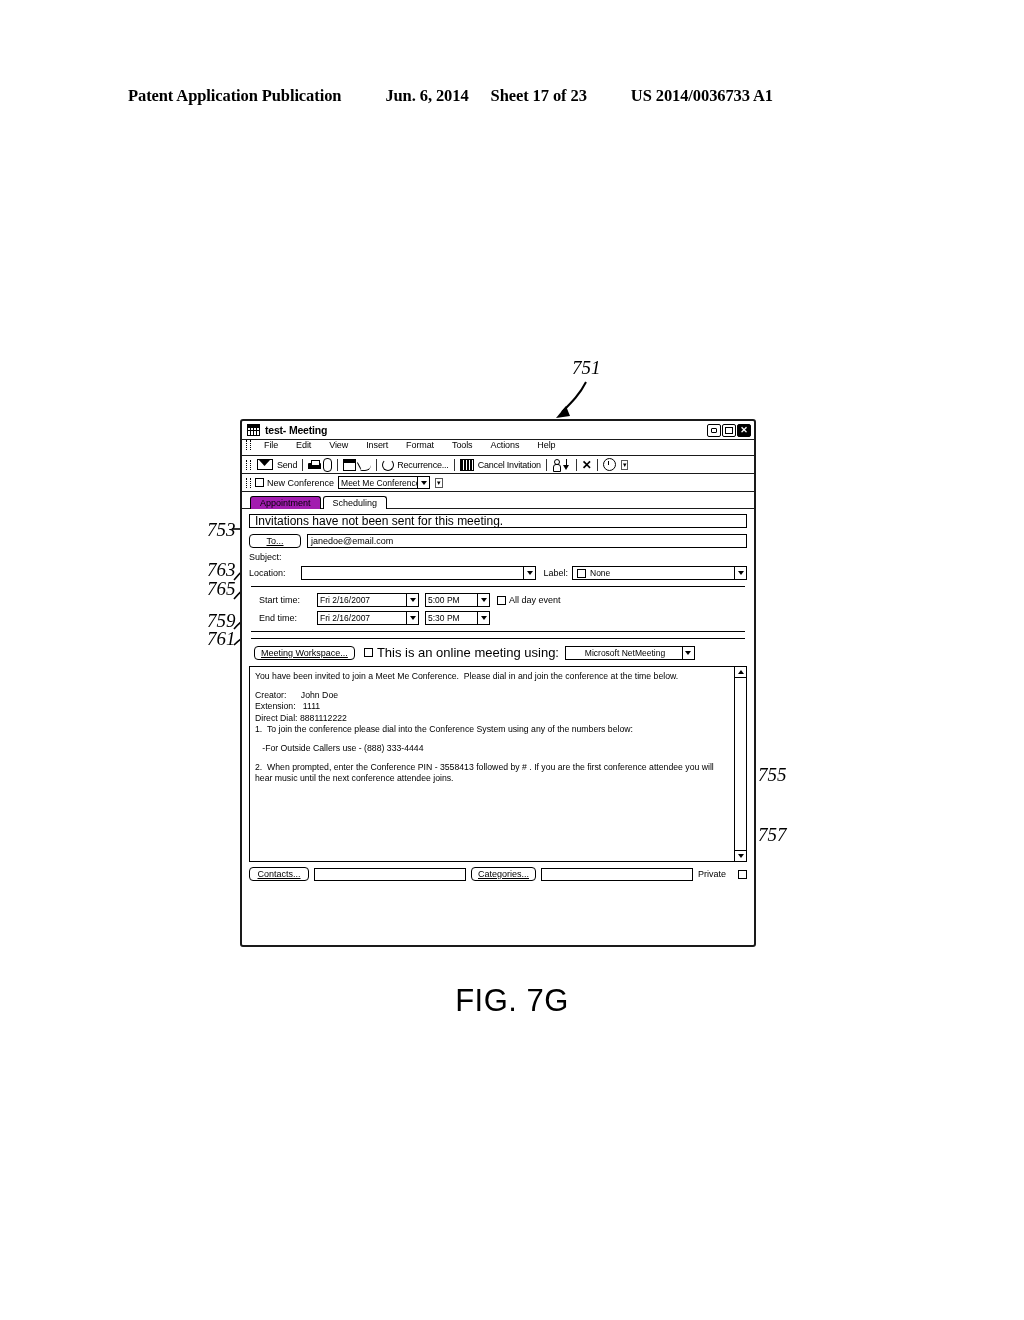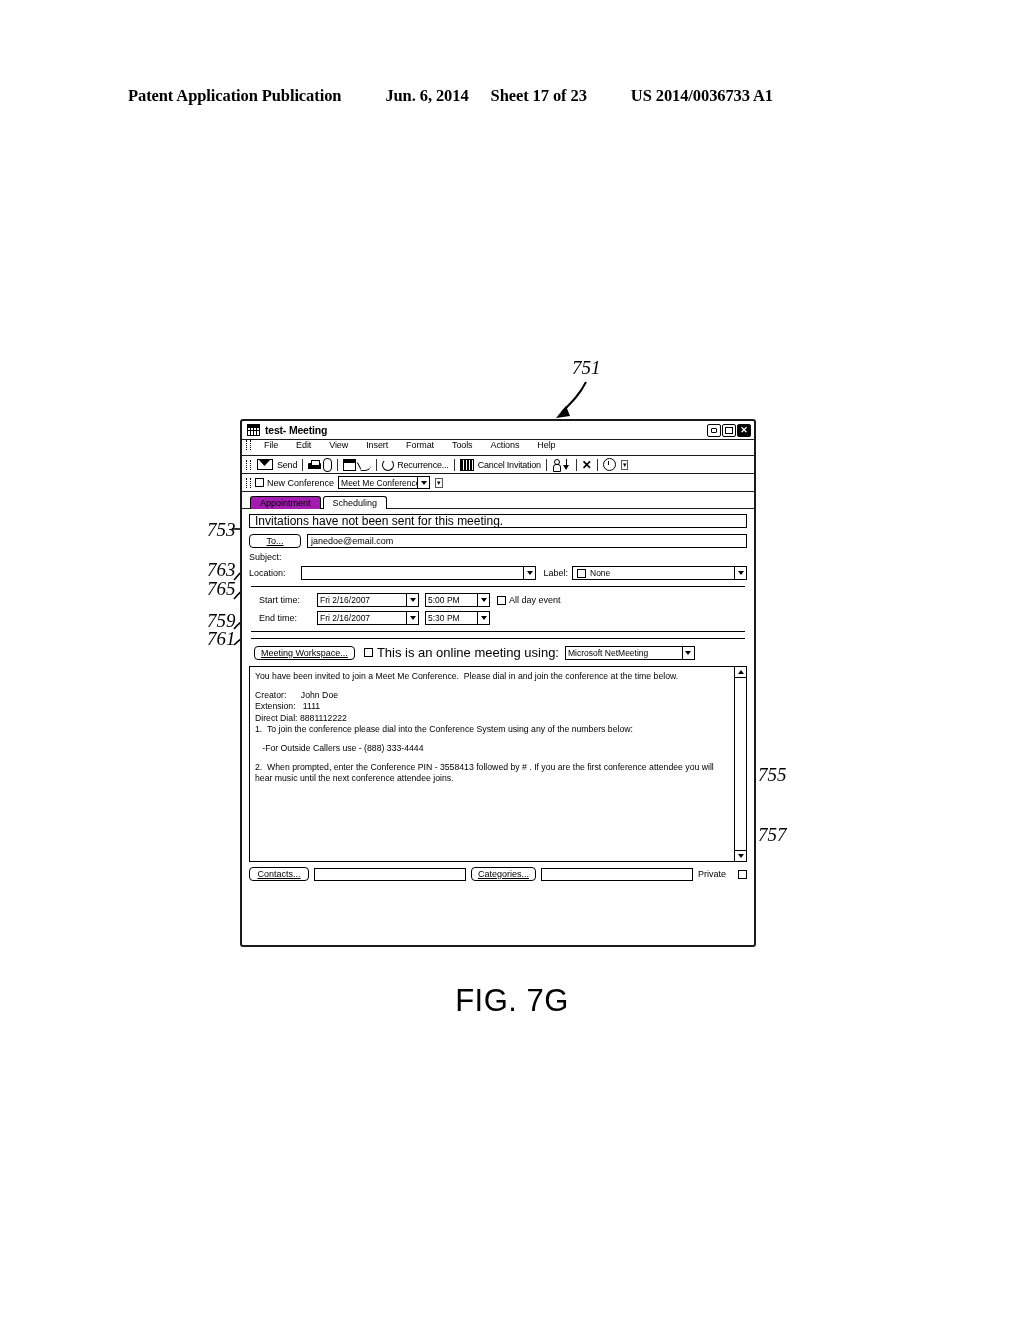--- a/index.html
+++ b/index.html
@@ -503,21 +503,21 @@
 
     <div class="hrule"></div>
 
 
     <div class="hrule"></div>
 
     <div class="frow">
       <span class="fbtn" style="margin-left:5px;">Meeting Workspace...</span>
       <span class="cb" style="margin-left:9px;"></span>
       <span style="font-size:13px;margin:0 6px 0 4px;white-space:nowrap;">This is an online meeting using:</span>
-      <span class="combo" style="width:130px;height:14px;">
+      <span class="combo" style="width:130px;height:14px;text-align:center;">
         <span class="cv">Microsoft NetMeeting</span>
         <span class="arr">
             <span class="chev"></span>
           </span>
       </span>
     </div>
 
     <div class="richbox">
       <div class="richtext">
         <p>You have been invited to join a Meet Me Conference.  Please dial in and join the conference at the time below.</p>

